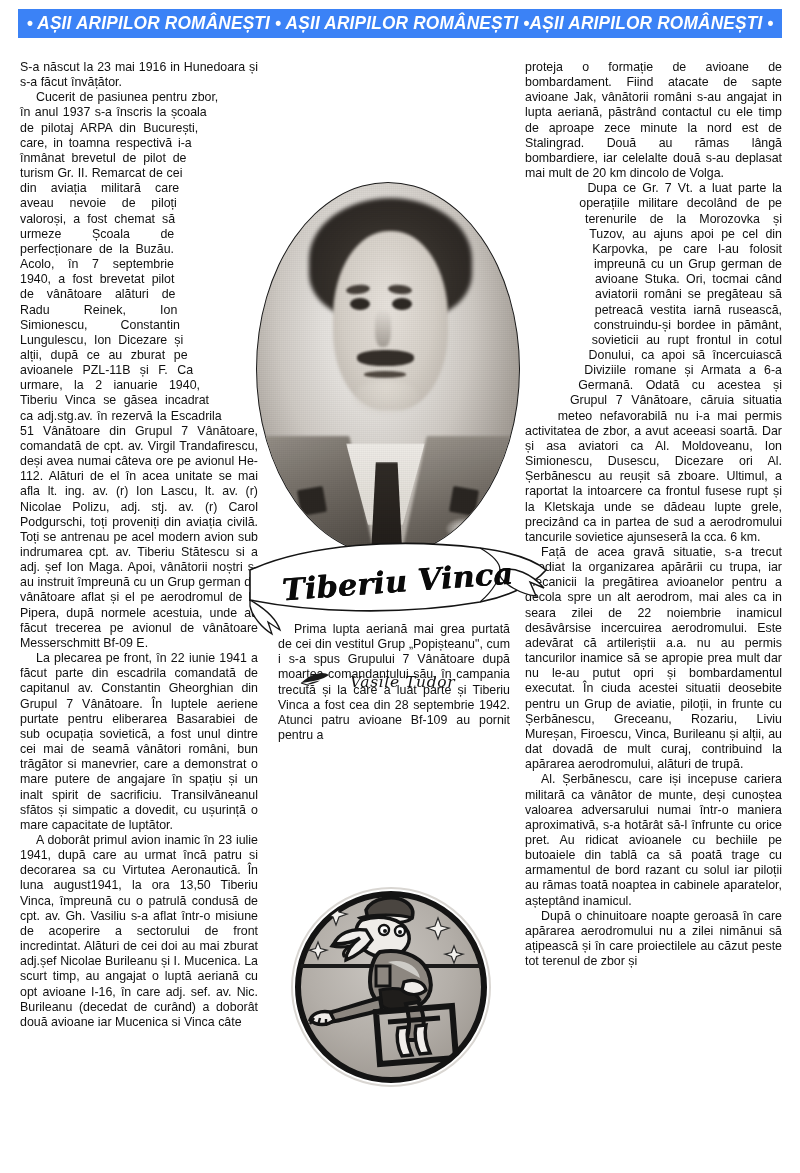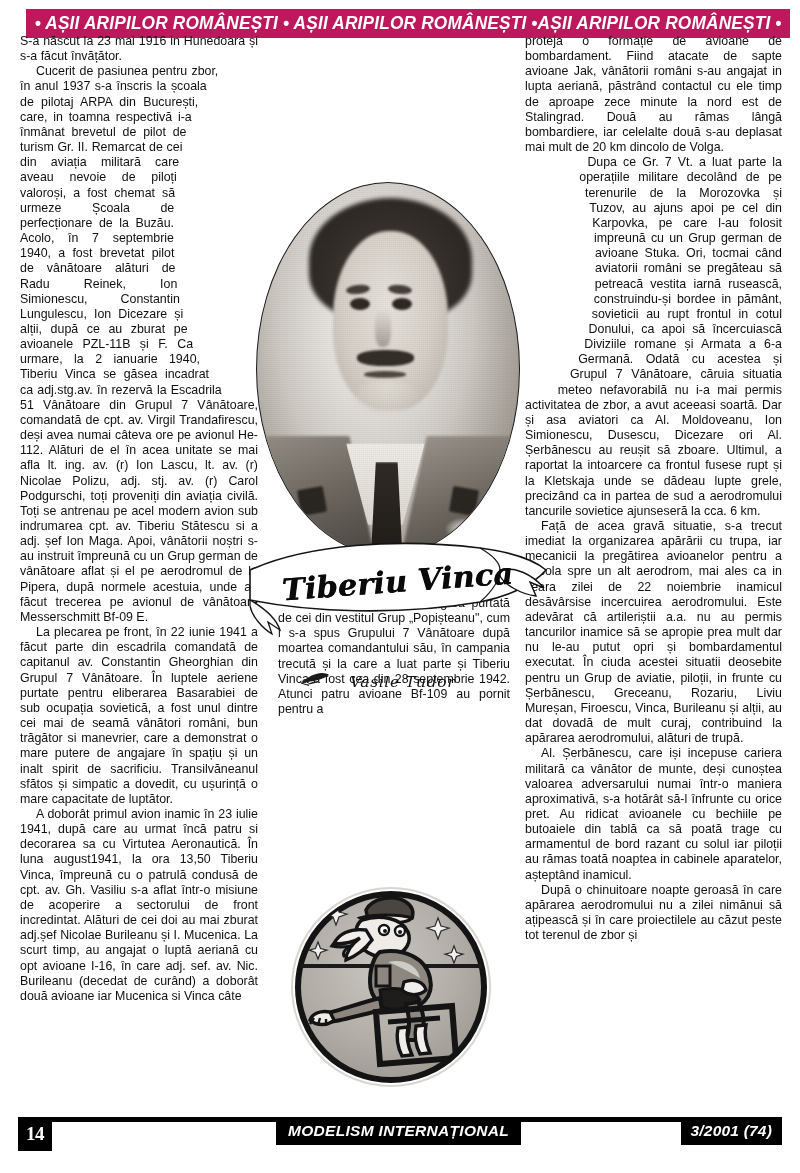--- a/index.html
+++ b/index.html
@@ -23,44 +23,43 @@
     background: #ffffff;
   }
 
   
   .banner {
     position: absolute;
     left: 18px;
     top: 9px;
     width: 764px;
     height: 29px;
-    background: #be185d;
+    background: #3b82f6;
     color: #ffffff;
     display: flex;
     align-items: center;
     justify-content: center;
     letter-spacing: 0.4px;
-    margin-left: 8px;
   }
   .banner-text {
     font-family: "Liberation Sans", sans-serif;
     font-weight: bold;
     font-style: italic;
     font-size: 17.5px;
     line-height: 29px;
     white-space: nowrap;
     letter-spacing: 0.2px;
     transform: scaleX(0.985);
   }
 
   
   .cols {
     position: absolute;
     left: 20px;
-    top: 34px;
+    top: 60px;
     width: 762px;
     height: 1050px;
   }
   .col {
     position: absolute;
     top: 0;
     font-family: "Liberation Sans", sans-serif;
     font-size: 12.4px;
     line-height: 15.15px;
     text-align: justify;
@@ -523,20 +522,14 @@
 
         <path d="M88,126 L164,120 L168,172 L92,178 Z" fill="none" stroke="#141414" stroke-width="6"></path>
         <path d="M100,136 L152,132" stroke="#141414" stroke-width="5" fill="none"></path>
 
         <path d="M110,142 C108,152 110,162 114,170 L124,169 C120,160 118,150 120,141 Z" fill="#f0edea" stroke="#141414" stroke-width="3.4"></path>
         <path d="M128,140 C126,150 128,160 132,168 L142,167 C138,158 136,148 138,139 Z" fill="#f0edea" stroke="#141414" stroke-width="3.4"></path>
       </g>
     </svg>
   </div>
 
-  <div class="footer">
-    <div class="rule"></div>
-    <div class="pagenum-box">14</div>
-    <div class="title-box">MODELISM INTERNAȚIONAL</div>
-    <div class="issue-box">3/2001 (74)</div>
-  </div>
 
 </div>
 
 </body></html>

